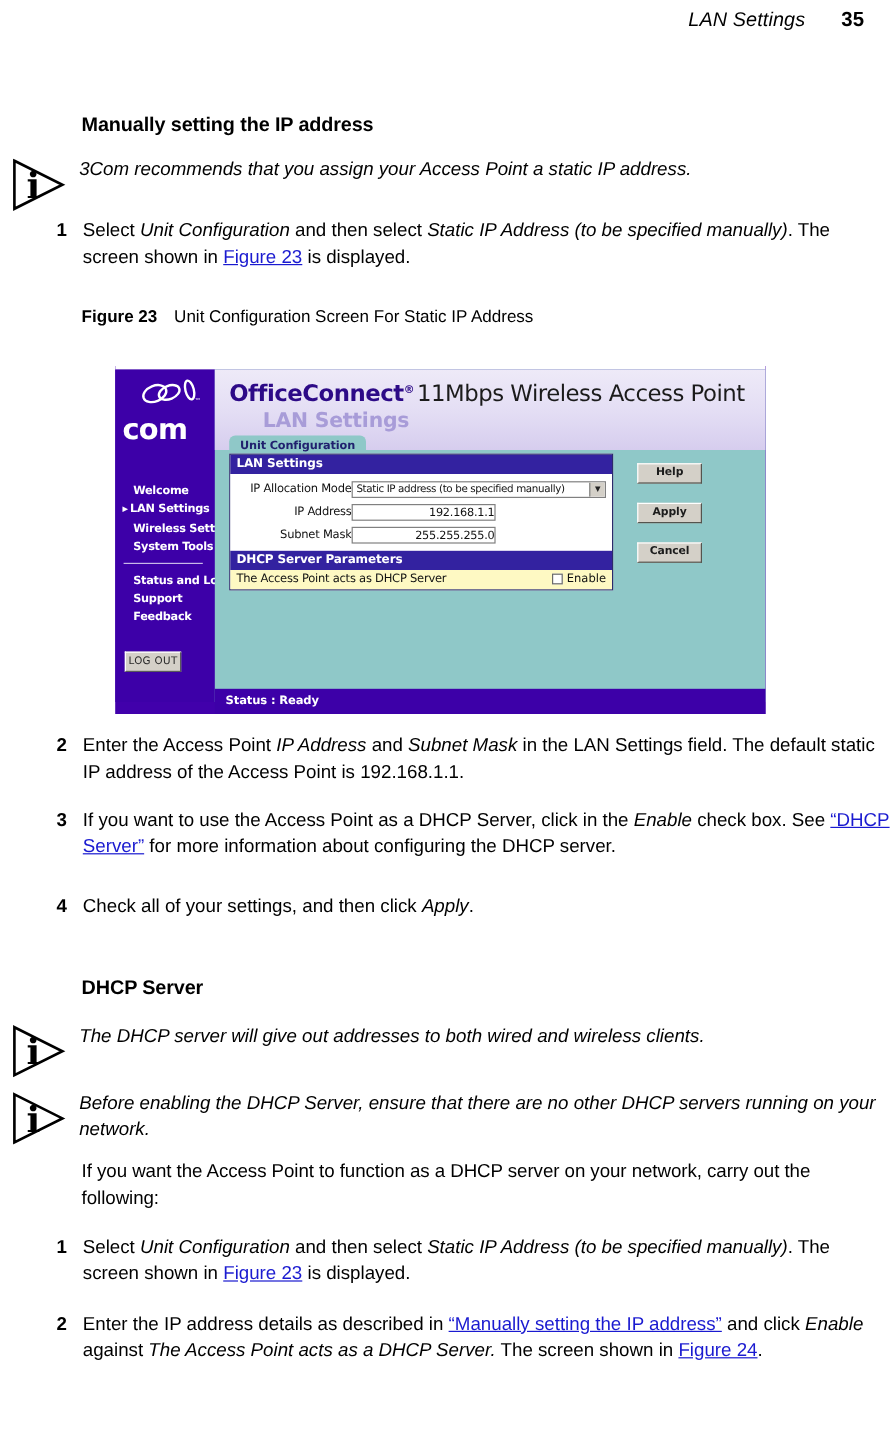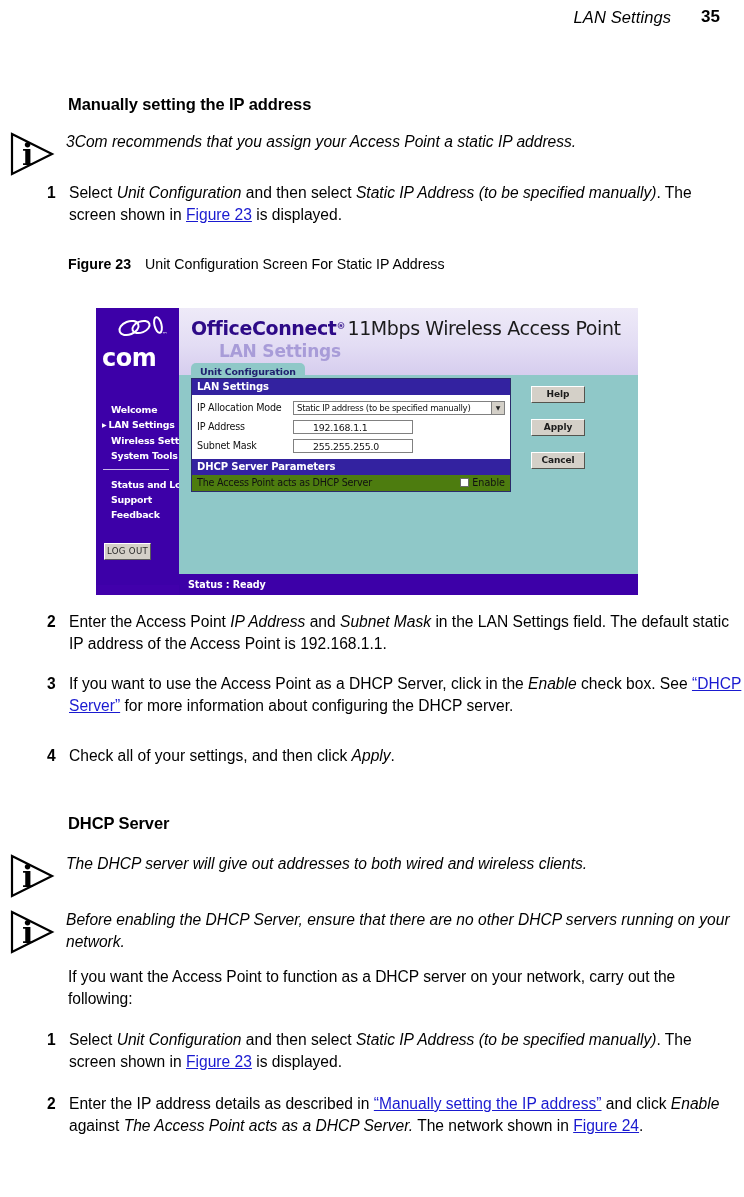--- a/index.html
+++ b/index.html
@@ -146,21 +146,21 @@
   .card {
     position:absolute; left:12px; top:70px; width:320px;
     background:#ffffff; border:1px solid #2b2b6b;
   }
   .card-bar {
     background:#3322a0; color:#ffffff; font-size:10px; font-weight:bold;
     padding:2px 5px 3px; font-family:"DejaVu Sans", sans-serif;
     letter-spacing:-.1px;
   }
   .card-body { padding:3px 5px 4px 5px; background:#ffffff; }
-  .frow { display:flex; align-items:center; height:19px; }
+  .frow { display:flex; align-items:center; height:19px;text-align:right; }
   .flabel {
     font-size:9.6px; color:#111; width:96px; min-width:96px;
     font-family:"DejaVu Sans", sans-serif; letter-spacing:-.2px;
   }
   .fselect {
     flex:1; height:14px; border:1px solid #808080; background:#ffffff;
     display:flex; align-items:center; font-size:8.6px; color:#111;
     padding-left:3px; position:relative; font-family:"DejaVu Sans", sans-serif;
     letter-spacing:-.3px; white-space:nowrap; overflow:hidden;
   }
@@ -170,21 +170,21 @@
     display:flex; align-items:center; justify-content:center;
     font-size:6px; color:#222;
   }
   .finput {
     width:120px; height:14px; border:1px solid #808080; background:#ffffff;
     font-size:9.4px; color:#111; padding-left:19px; line-height:13px;
     font-family:"DejaVu Sans", sans-serif; letter-spacing:-.2px;
   }
   .dhcp-row {
     display:flex; align-items:center; justify-content:space-between;
-    padding:2px 5px 3px 5px; background:#4d7c0f;
+    padding:2px 5px 3px 5px; background:#fef9c3;
   }
   .dhcp-label {
     font-size:9.6px; color:#111; font-family:"DejaVu Sans", sans-serif;
     letter-spacing:-.2px;
   }
   .chk-wrap { display:flex; align-items:center; gap:3px; }
   .chk {
     width:9px; height:9px; border:1px solid #6a6a6a; background:#ffffff;
   }
   .chk-lbl {
@@ -351,14 +351,14 @@
 
 <div class="blk para" style="left:68px; top:966px; width:660px;">If you want the Access Point to function as a DHCP server on your network, carry out the following:</div>
 
 <div class="step" style="left:47px; top:1029px; width:690px;">
   <div class="step-num">1</div>
   <div class="step-txt"><span>Select </span><i>Unit Configuration</i><span> and then select </span><i>Static IP Address (to be specified manually)</i><span>. The screen shown in </span><a href="#" class="lnk">Figure 23</a><span> is displayed.</span></div>
 </div>
 
 <div class="step" style="left:47px; top:1093px; width:700px;">
   <div class="step-num">2</div>
-  <div class="step-txt"><span>Enter the IP address details as described in </span><a href="#" class="lnk">“Manually setting the IP address”</a><span> and click </span><i>Enable</i><span> against </span><i>The Access Point acts as a DHCP Server.</i><span> The network shown in </span><a href="#" class="lnk">Figure 24</a><span>.</span></div>
+  <div class="step-txt"><span>Enter the IP address details as described in </span><a href="#" class="lnk">“Manually setting the IP address”</a><span> and click </span><i>Enable</i><span> against </span><i>The Access Point acts as a DHCP Server.</i><span> The screen shown in </span><a href="#" class="lnk">Figure 24</a><span>.</span></div>
 </div>
 
 </body></html>

